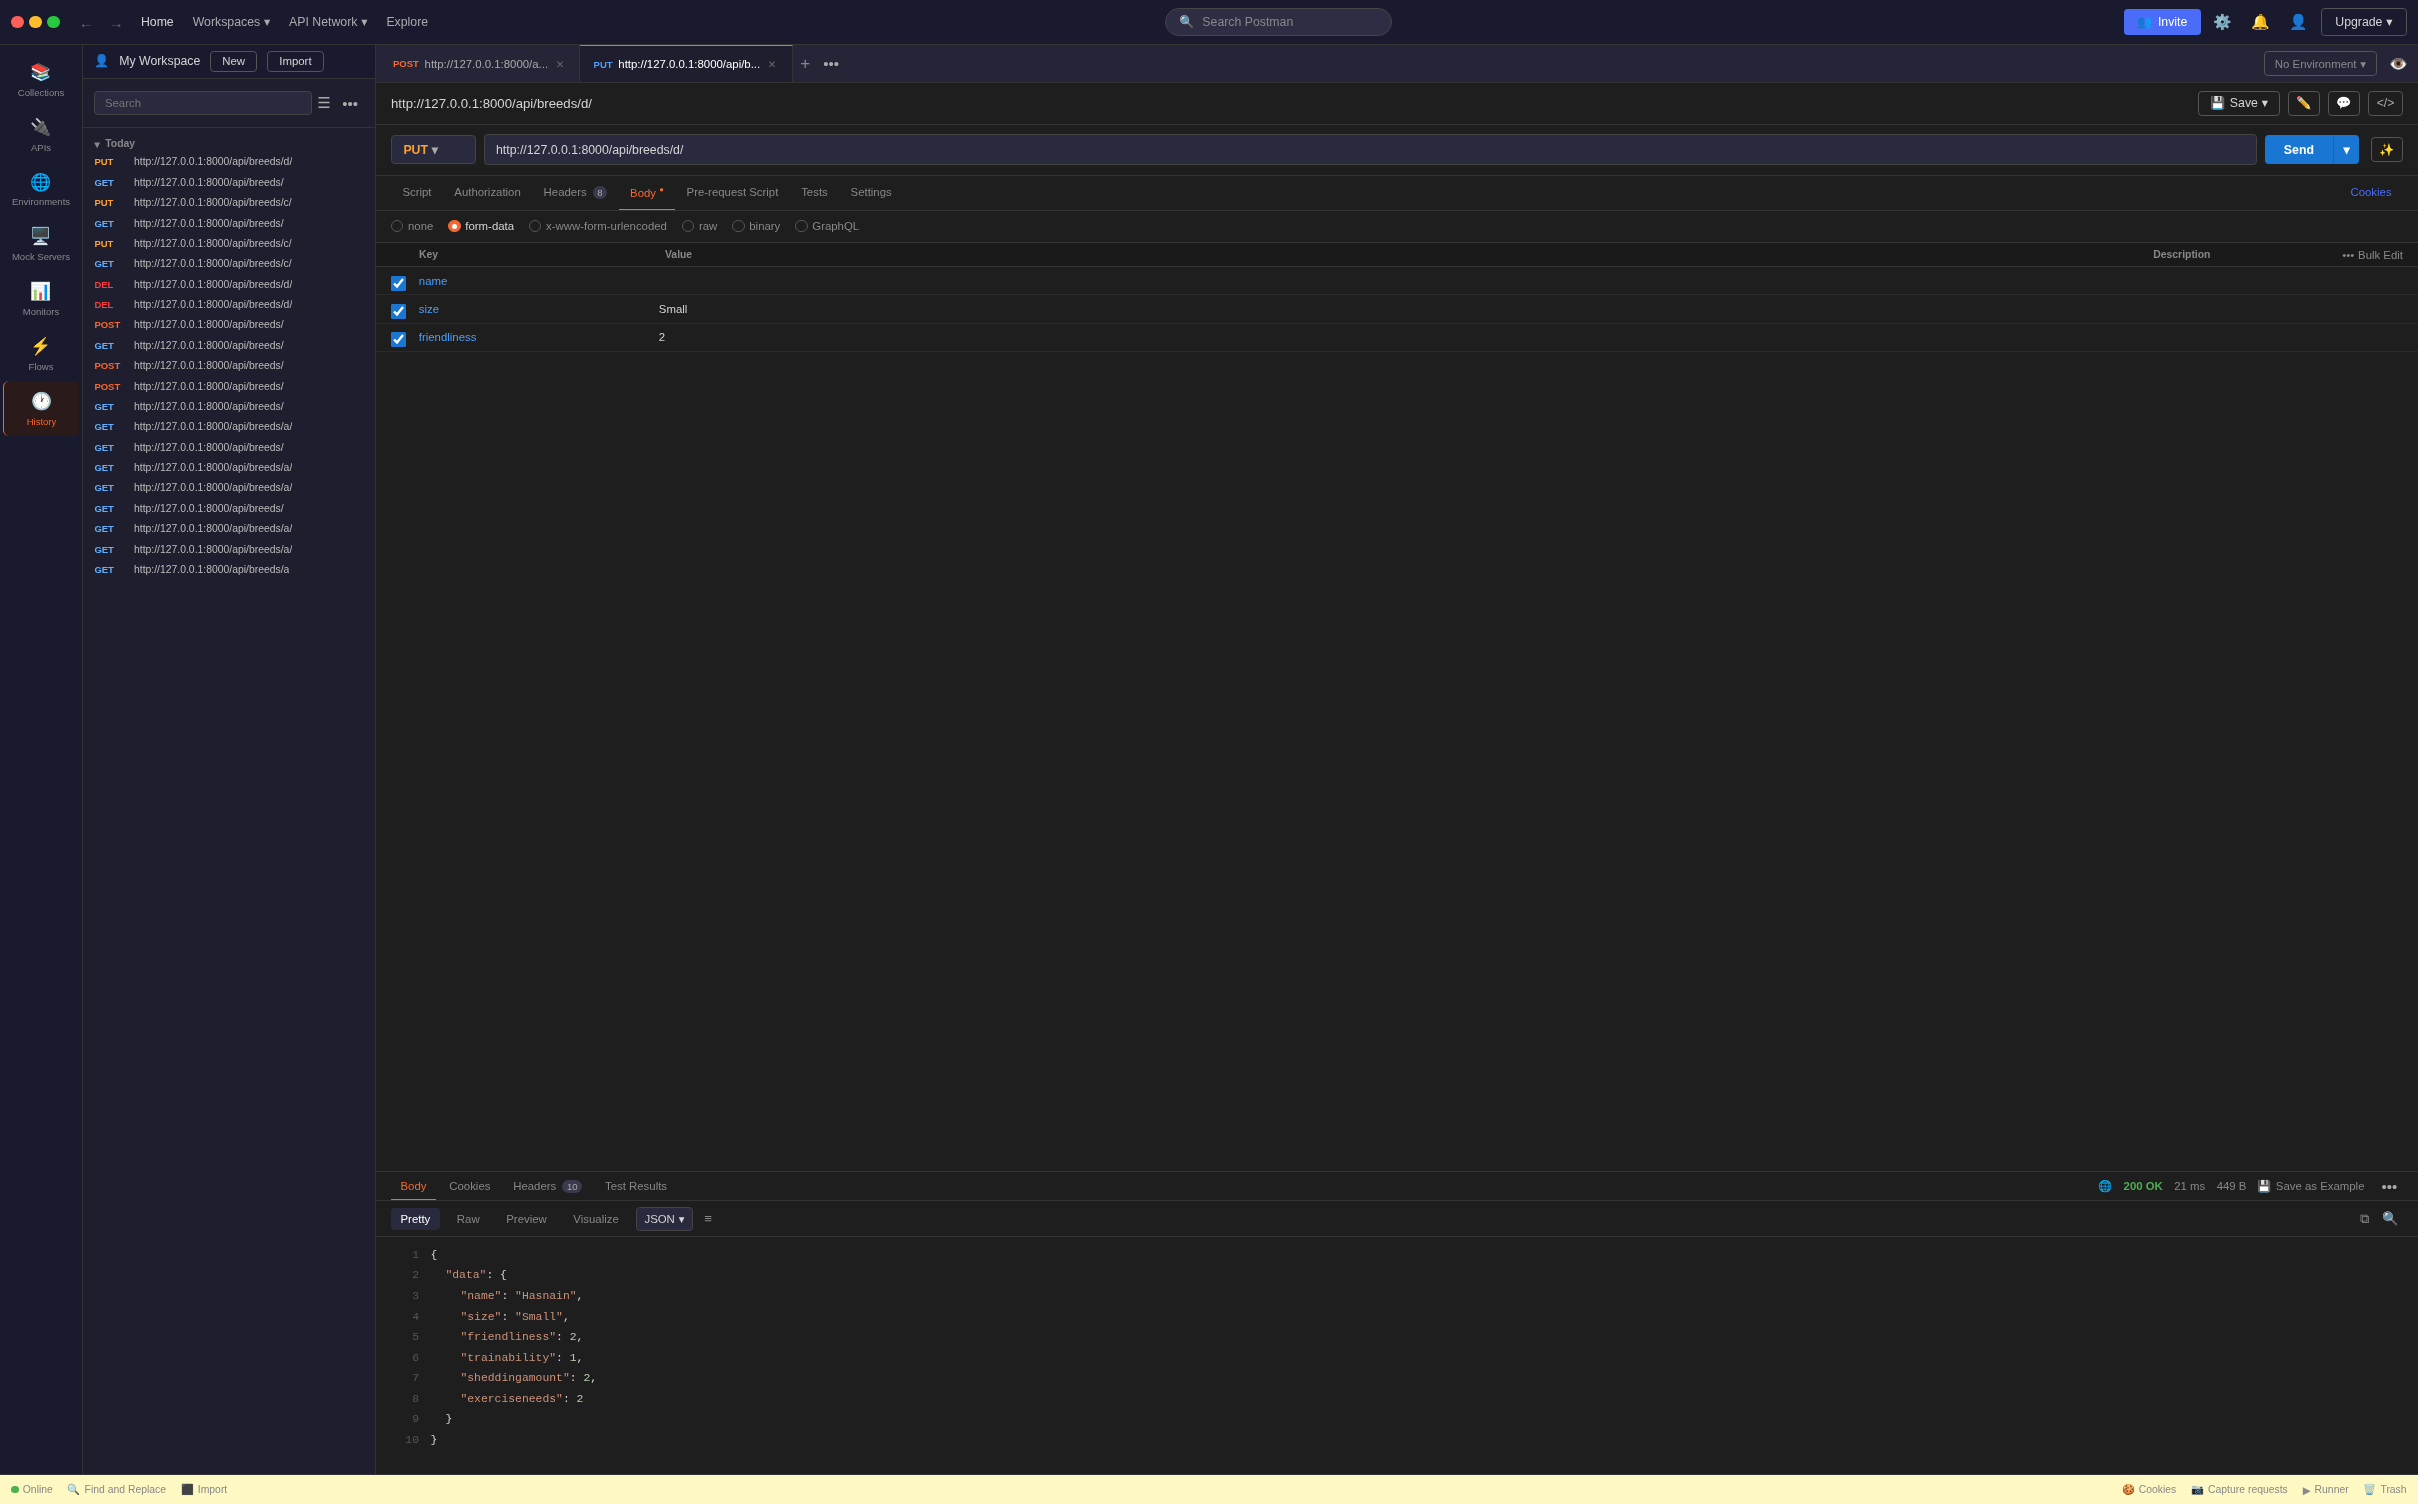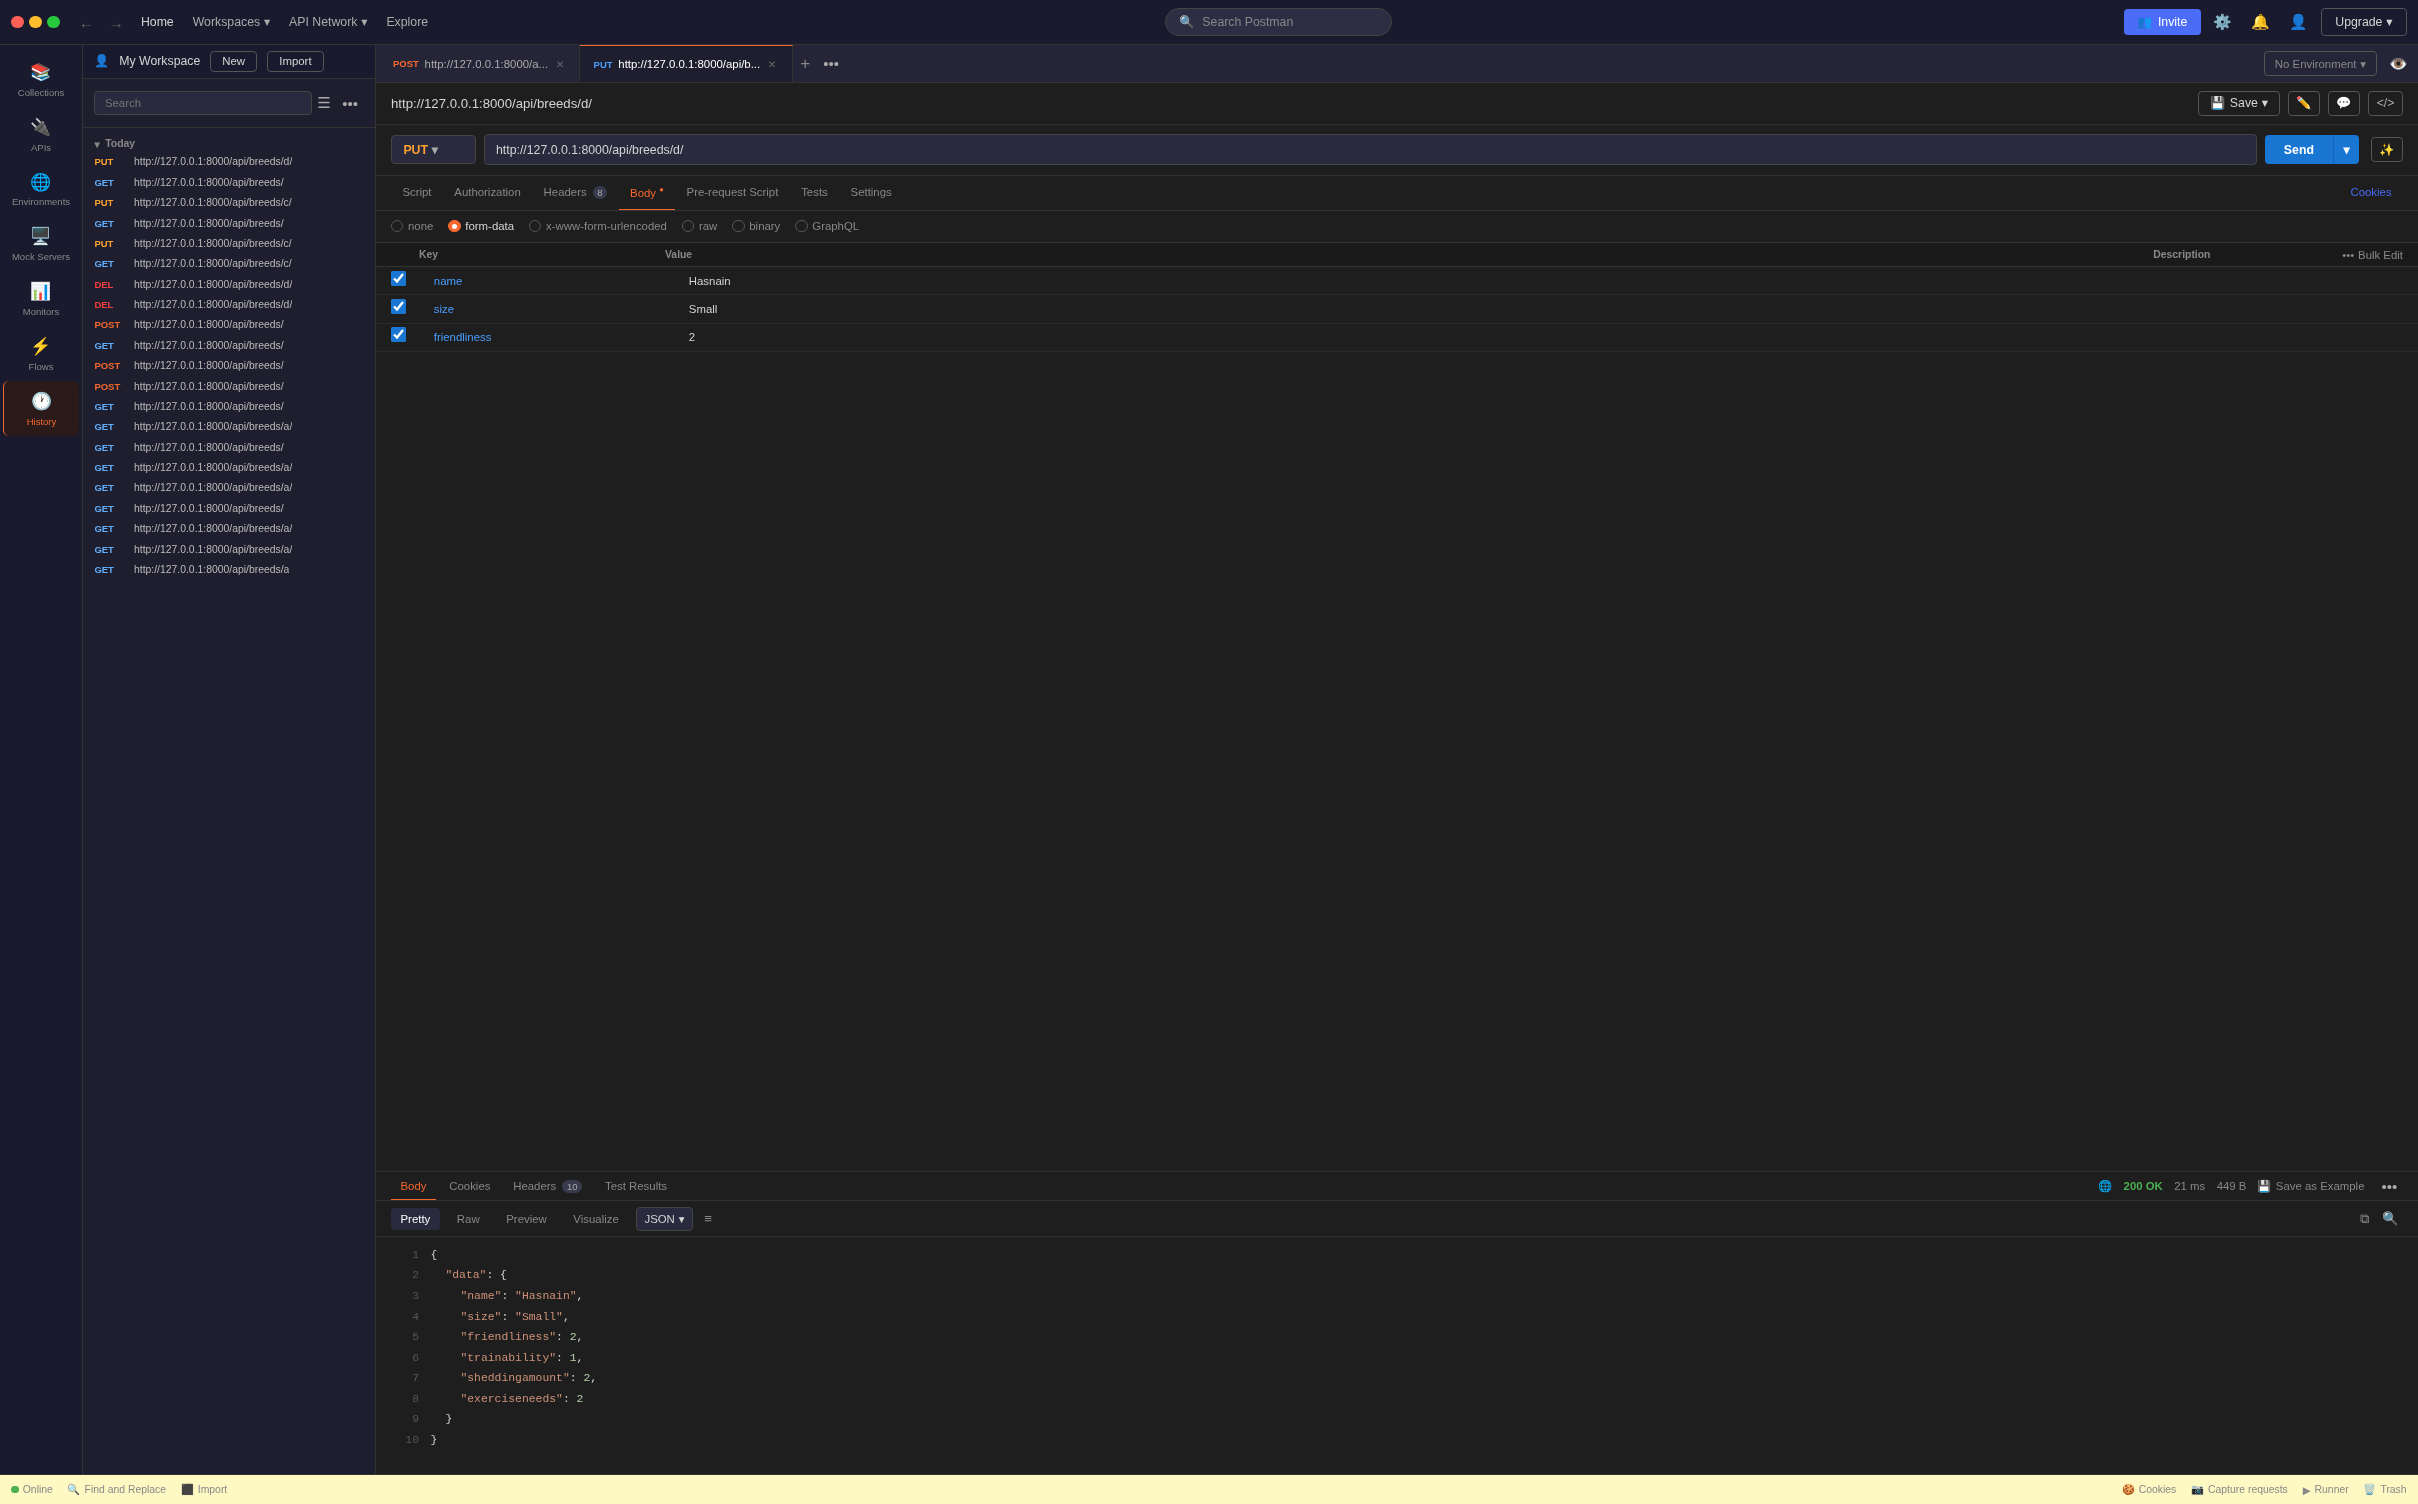--- a/index.html
+++ b/index.html
@@ -81,21 +81,21 @@
     .radio-dot.checked { border-color: #f6682f; background: #f6682f; }
     .radio-dot.checked::after { content: ''; width: 4.7px; height: 4.7px; border-radius: 50%; background: white; }
 
     
     .form-table { flex: 1; overflow-y: auto; }
     .table-header { display: flex; padding: 5.7px 15px; border-bottom: 0.9px solid #333; background: #1a1a1a; }
     .th { font-size: 10.4px; color: #888; font-weight: 600; }
     .th-key { width: 246px; flex-shrink: 0; }
     .th-value { flex: 1; }
     .th-desc { width: 189px; }
-    .table-row-item { display: flex; align-items: flex-start; padding: 3.8px 15px; border-bottom: 0.9px solid #2a2a2a; gap: 24px; }
+    .table-row-item { display: flex; align-items: flex-end; padding: 3.8px 15px; border-bottom: 0.9px solid #2a2a2a; gap: 9px; }
     .row-checkbox { width: 15px; height: 15px; accent-color: #1976d2; cursor: pointer; }
     .row-key { width: 231px; flex-shrink: 0; background: none; border: none; color: #4a9eff; font-size: 11.4px; padding: 3.8px; }
     .row-value { flex: 1; background: none; border: none; color: #d4d4d4; font-size: 11.4px; padding: 3.8px; }
     .bulk-edit { margin-left: auto; background: none; border: none; color: #888; font-size: 11.4px; cursor: pointer; display: flex; align-items: center; gap: 3.8px; }
 
     
     .response-section { height: 303px; border-top: 1.9px solid #333; display: flex; flex-direction: column; background: #1e1e1e; flex-shrink: 0; }
     .resp-tabs-bar { display: flex; align-items: center; padding: 0 15px; border-bottom: 0.9px solid #333; gap: 3.8px; }
     .resp-tab { padding: 7.6px 9.5px; font-size: 11.4px; color: #888; cursor: pointer; border-bottom: 1.9px solid transparent; }
     .resp-tab.active { color: #f6682f; border-bottom-color: #f6682f; }
@@ -417,21 +417,20 @@
         <div class="th th-desc">Description</div>
         <button class="bulk-edit">
           <span>•••</span>
           <span>Bulk Edit</span>
         </button>
       </div>
 
       <div class="table-row-item">
         <input type="checkbox" class="row-checkbox" checked="" style="">
         <input class="row-key" value="name" style="">
-        <input class="row-value" value="Hasnain" style="">
         <input class="row-value" style="width: 189px;" value="">
       </div>
 
       <div class="table-row-item">
         <input type="checkbox" class="row-checkbox" checked="" style="">
         <input class="row-key" value="size" style="">
         <input class="row-value" value="Small" style="">
         <input class="row-value" style="width: 189px;" value="">
       </div>
 

